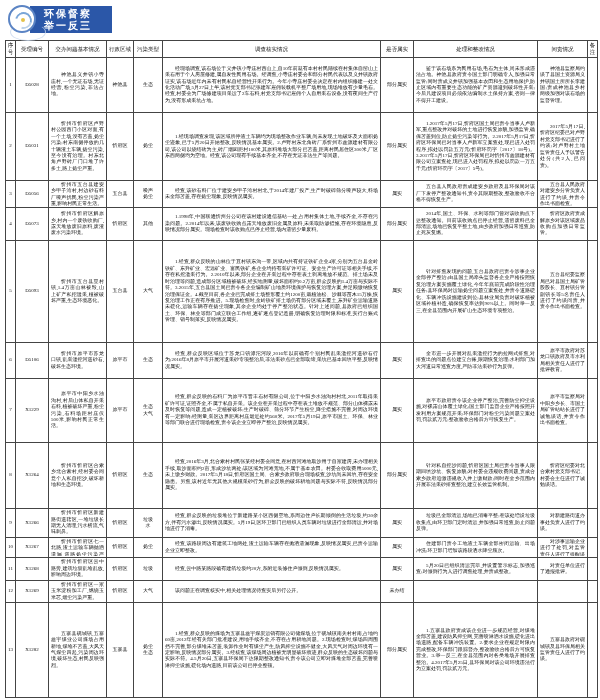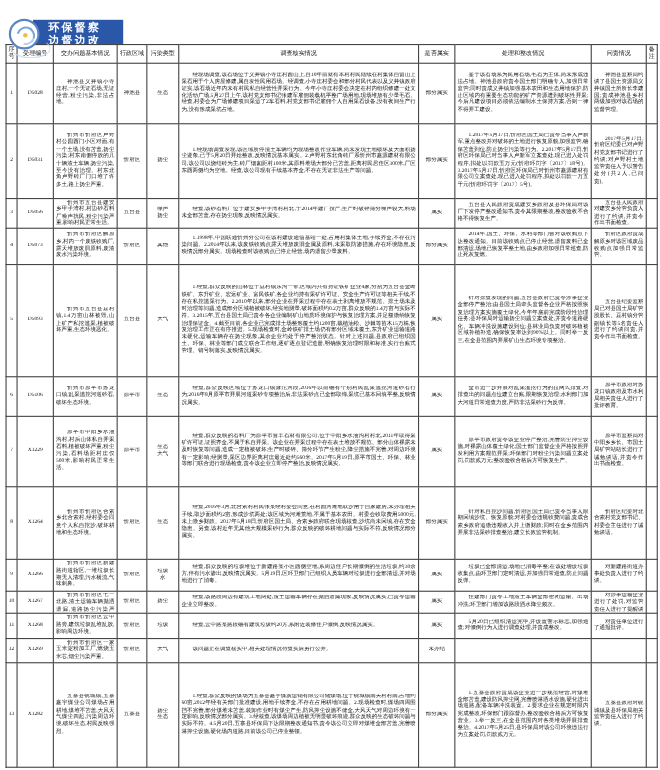--- a/index.html
+++ b/index.html
@@ -3,21 +3,21 @@
 <meta charset="utf-8">
 <style>
   html,body{margin:0;padding:0;}
   body{
     width:600px;height:700px;position:relative;overflow:hidden;
     background:#ffffff;
     font-family:"Liberation Serif","DejaVu Serif",serif;
     color:#111;
   }
   
-  .page-header{position:relative;height:38px;margin-top:12px;}
+  .page-header{position:relative;height:38px;}
   .logo{position:absolute;left:8px;top:3px;width:104px;height:34px;}
   .logo-box{
     position:absolute;left:22px;top:3px;width:82px;height:27px;
     background:#2b57a8;display:flex;flex-direction:column;justify-content:center;
     padding-left:14px;box-sizing:border-box;
   }
   .logo-box span{
     color:#fff;font-weight:bold;font-size:10px;line-height:12px;letter-spacing:2px;
     font-family:"Liberation Sans","DejaVu Sans",sans-serif;
   }
@@ -64,21 +64,21 @@
   .cell{overflow:hidden;}
 </style>
 </head>
 <body>
 
 <div class="page-header">
   <div class="logo">
     <div class="emblem-echo"></div>
     <div class="logo-box">
       <span>环保督察</span>
-      <span>边督边改</span>
+      <span>举一反三</span>
     </div>
     <div class="emblem">
       <div class="emblem-swirl"></div>
       <div class="emblem-dot"></div>
     </div>
   </div>
 </div>
 
 <table class="stat">
   <colgroup>

